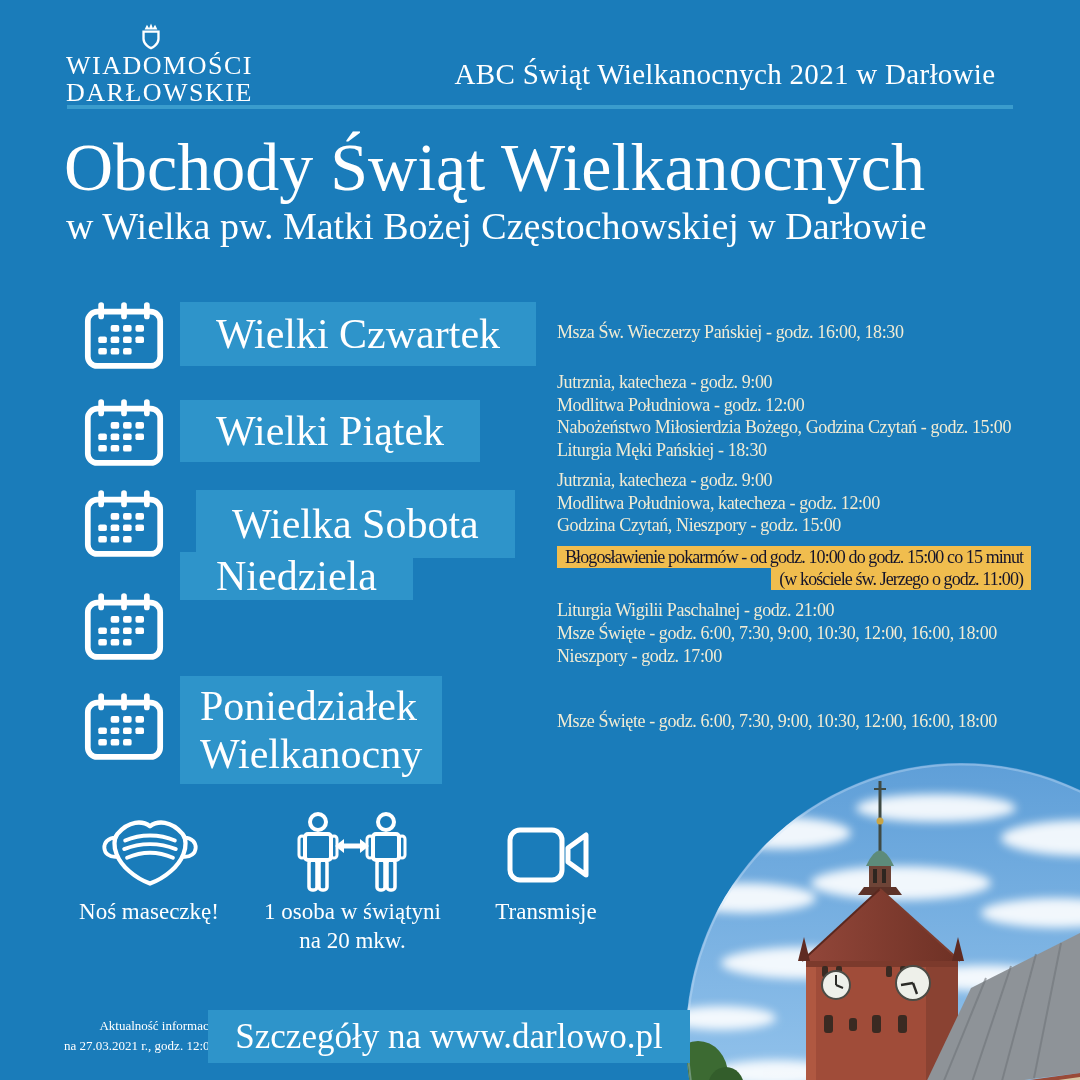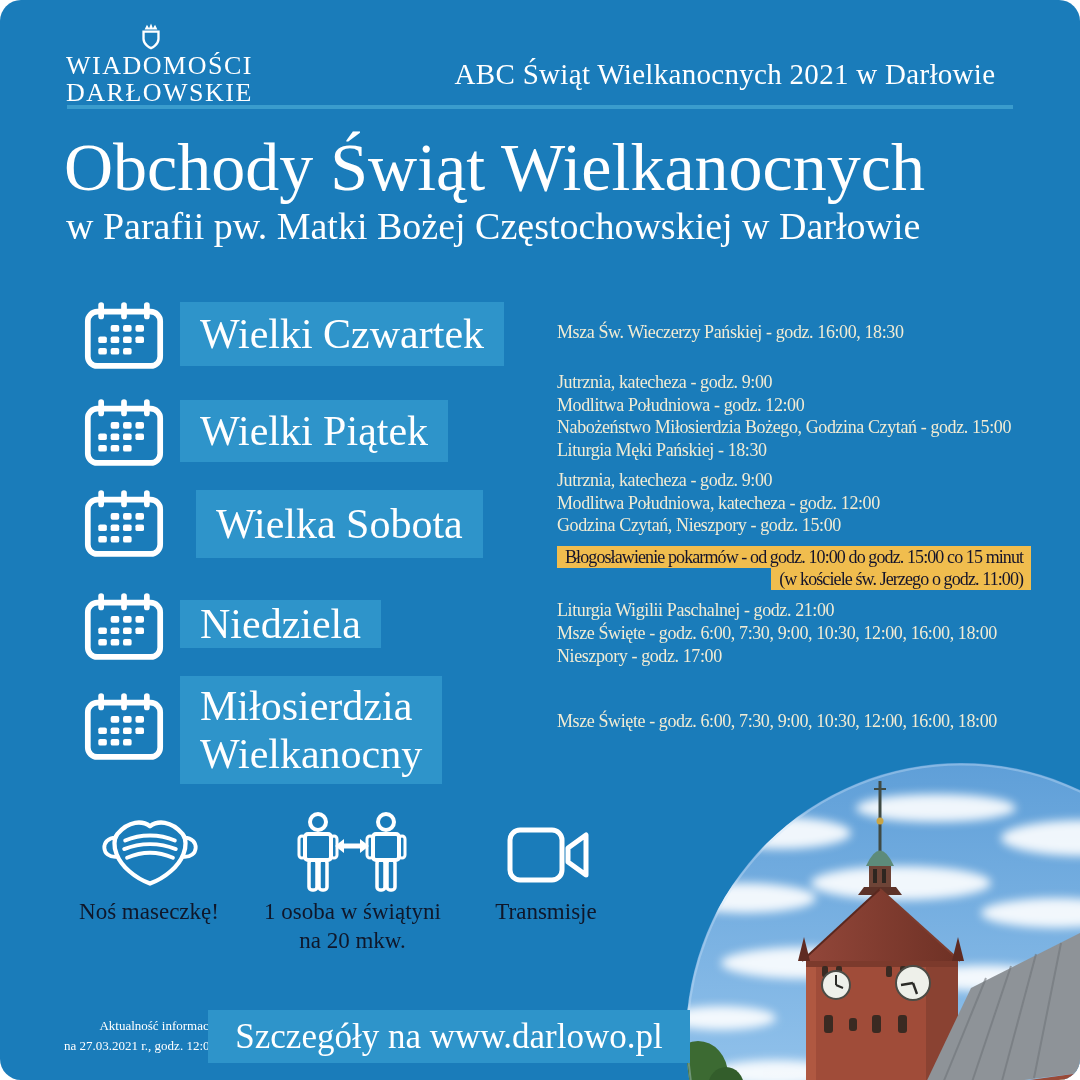--- a/index.html
+++ b/index.html
@@ -1,55 +1,54 @@
 <!DOCTYPE html>
 <html><head>
 <meta charset="utf-8">
 <style>
   html,body{margin:0;padding:0;}
   .poster{
     position:relative; width:1080px; height:1080px; overflow:hidden;
     background:#1a7cba; font-family:"Liberation Serif","DejaVu Serif",serif;
     color:#ffffff;
-    border-radius:21px;
   }
   .abs{position:absolute;}
   
   .crest{left:133px; top:22px; width:36px; height:32px;}
   .logo{left:66px; top:52px; font-size:26px; letter-spacing:1.5px; line-height:27px; color:#ffffff;}
   .banner{left:437px; top:58px; width:576px; text-align:center; font-size:29px; letter-spacing:.3px; color:#ffffff; white-space:nowrap;}
   .rule{left:67px; top:105px; width:946px; height:4px; background:#3a9ccd;}
   
   .title1{left:64px; top:132px; font-size:68px; line-height:70px; white-space:nowrap;}
   .title2{left:66px; top:204px; font-size:38px; line-height:44px; white-space:nowrap;}
   
   .cal{width:80px; height:69px; left:84px;}
   .cal0{top:301px;} .cal1{top:398px;} .cal2{top:489px;} .cal3{top:592px;} .cal4{top:692px;}
   .daybox{
     position:absolute; left:180px; background:#2e94ca; color:#fff;
-    font-size:42px; display:flex; align-items:center; padding:0 20px; white-space:nowrap;
+    font-size:42px; display:flex; align-items:center; padding:0 36px; white-space:nowrap;
   }
   .d0{top:302px; height:64px;}
   .d1{top:400px; height:62px;}
   .d2{top:490px; height:68px;margin-left:16px;}
-  .d3a{top:600px; height:48px;}
+  .d3a{top:552px; height:48px;}
   .d3b{top:627px; height:48px;}
   .d4{top:676px; display:block; padding:6px 20px; line-height:48px;}
   
   .events{position:absolute; left:557px; color:#f2ecd4; font-size:18px; letter-spacing:-0.4px; line-height:22.5px;}
   .evline{white-space:nowrap;}
   .e0{top:321px;} .e1{top:371px;} .e2{top:469px;} .e3{top:622px;} .e4{top:710px;}
   .hlwrap{width:fit-content; margin:9px 0;text-align:center;}
   .hl{background:#f0bd4e; color:#14142b; padding:0 8px; line-height:22px; letter-spacing:-0.9px; width:fit-content;}
   .hl2{margin-left:auto;}
   
   .mask-icon{left:90px; top:808px; width:120px; height:88px;}
   .dist-icon{left:296px; top:810px; width:112px; height:84px;}
   .cam-icon{left:506px; top:824px; width:84px; height:62px;}
-  .glabel{position:absolute; text-align:center; color:#0f172a; font-size:23px; line-height:29px;}
+  .glabel{position:absolute; text-align:center; color:#ffffff; font-size:23px; line-height:29px;}
   .gl0{left:38px; top:897px; width:222px;}
   .gl1{left:245px; top:897px; width:215px;}
   .gl2{left:447px; top:897px; width:198px;}
   
   .validity{left:14px; top:1016px; width:202px; font-size:13px; line-height:20px; text-align:right; color:#fff;}
   .details{
     left:208px; top:1010px; width:482px; height:53px; background:#2e94ca;
     display:flex; align-items:center; justify-content:center; font-size:35px; color:#fff; white-space:nowrap;text-align:center;
   }
   
@@ -91,21 +90,21 @@
     <path d="M9,9 h14 v7 c0,5.5 -7,8.5 -7,8.5 c0,0 -7,-3 -7,-8.5 z" fill="none" stroke="#fff" stroke-width="2.2"></path>
   </svg>
   <div class="abs logo">
     <div>WIADOMOŚCI</div>
     <div>DARŁOWSKIE</div>
   </div>
   <div class="abs banner">ABC Świąt Wielkanocnych 2021 w Darłowie</div>
   <div class="abs rule"></div>
 
   <div class="abs title1">Obchody Świąt Wielkanocnych</div>
-  <div class="abs title2">w Parafii pw. Matki Bożej Częstochowskiej w Darłowie</div>
+  <div class="abs title2">w Wielka pw. Matki Bożej Częstochowskiej w Darłowie</div>
 
   <svg class="abs cal cal0">
       <use href="#cal" xlink:href="#cal"></use>
     </svg>
   <svg class="abs cal cal1">
       <use href="#cal" xlink:href="#cal"></use>
     </svg>
   <svg class="abs cal cal2">
       <use href="#cal" xlink:href="#cal"></use>
     </svg>
@@ -114,21 +113,21 @@
     </svg>
   <svg class="abs cal cal4">
       <use href="#cal" xlink:href="#cal"></use>
     </svg>
 
   <div class="daybox d0">Wielki Czwartek</div>
   <div class="daybox d1">Wielki Piątek</div>
   <div class="daybox d2">Wielka Sobota</div>
   <div class="daybox d3a">Niedziela</div>
   <div class="daybox d4">
-    <div>Miłosierdzia</div>
+    <div>Poniedziałek</div>
     <div>Wielkanocny</div>
   </div>
 
   <div class="events e0">
     <div class="evline">Msza Św. Wieczerzy Pańskiej - godz. 16:00, 18:30</div>
   </div>
   <div class="events e1">
     <div class="evline">Jutrznia, katecheza - godz. 9:00</div>
     <div class="evline">Modlitwa Południowa - godz. 12:00</div>
     <div class="evline">Nabożeństwo Miłosierdzia Bożego, Godzina Czytań - godz. 15:00</div>

